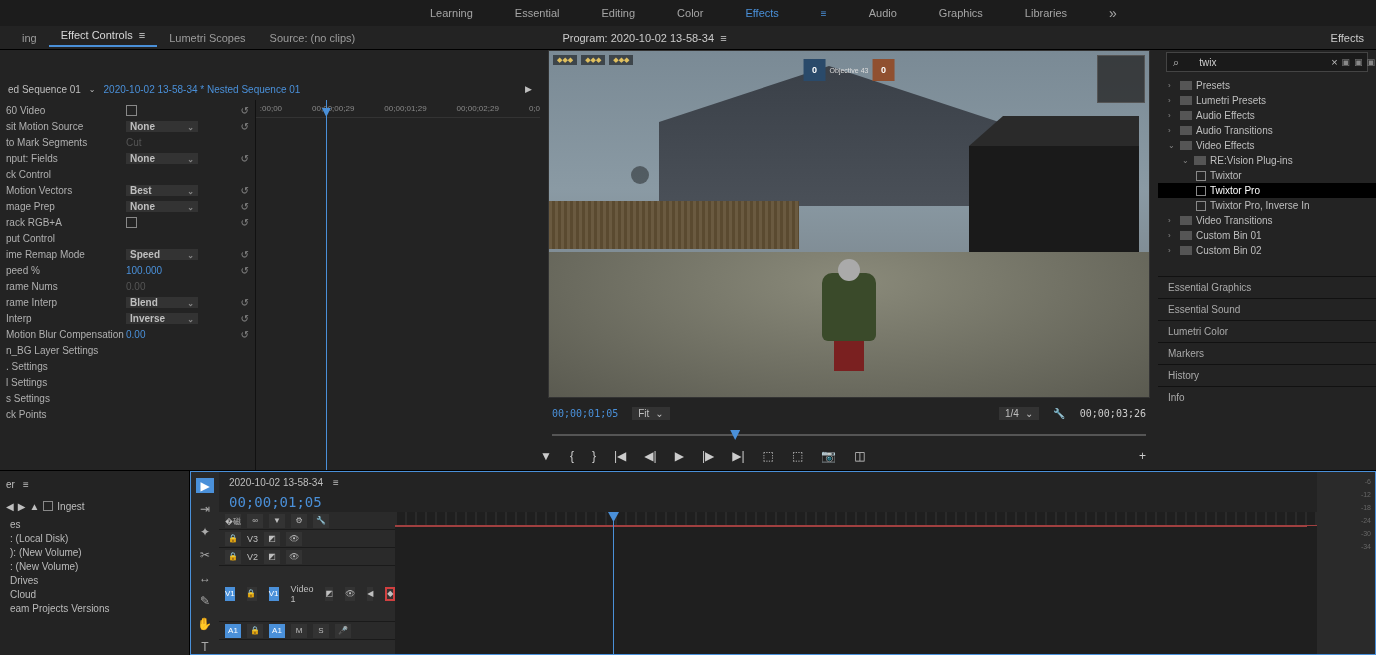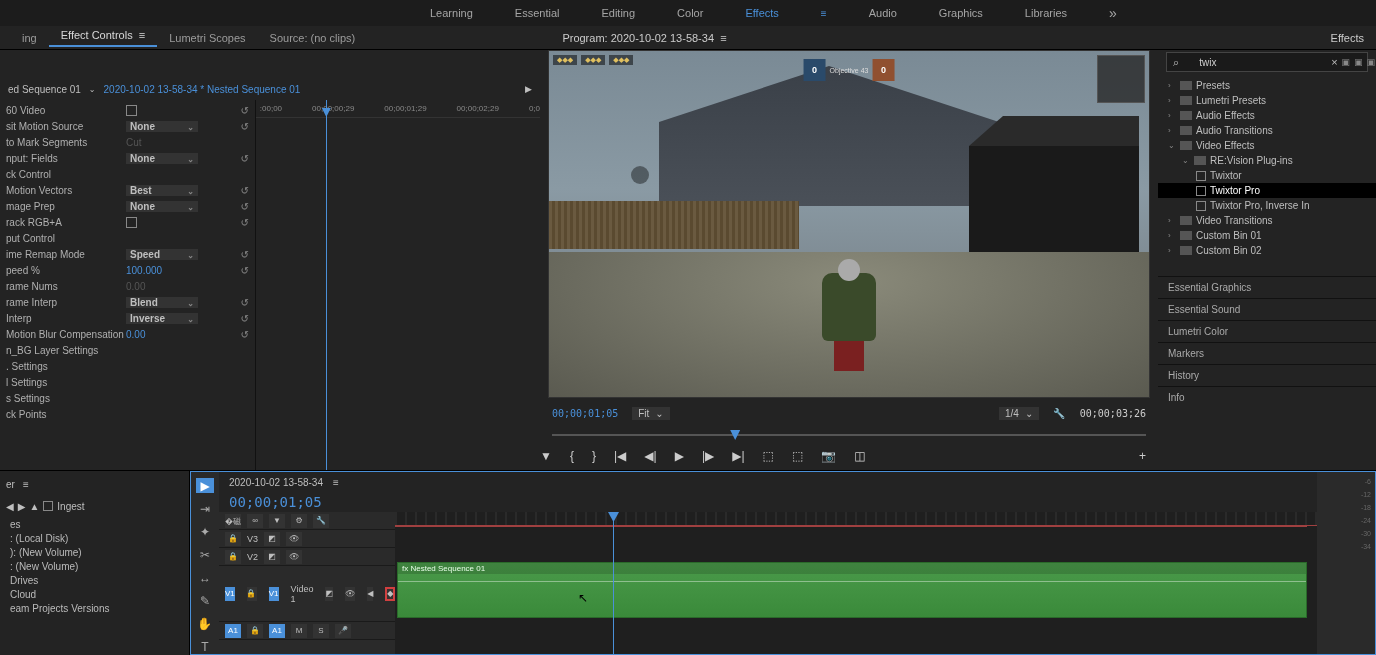--- a/index.html
+++ b/index.html
@@ -474,25 +474,20 @@
               <span class="th-btn">🔒</span>
               <span class="th-btn active">A1</span>
             <span class="th-btn">M</span>
             <span class="th-btn">S</span>
             <span class="th-btn">🎤</span>
           </div>
         </div>
         <div class="tl-content">
           <div class="tl-ruler"></div>
           <div class="tl-redline"></div>
-          <div class="clip">
-            <div class="lbl">fx  Nested Sequence 01</div>
-            <div class="mid"></div>
-            <div class="cursor">↖</div>
-          </div>
           <div class="tl-playhead"></div>
         </div>
       </div>
     </div>
     <div class="meters" id="meters">
         <div>-6</div>
         <div>-12</div>
         <div>-18</div>
         <div>-24</div>
         <div>-30</div>

